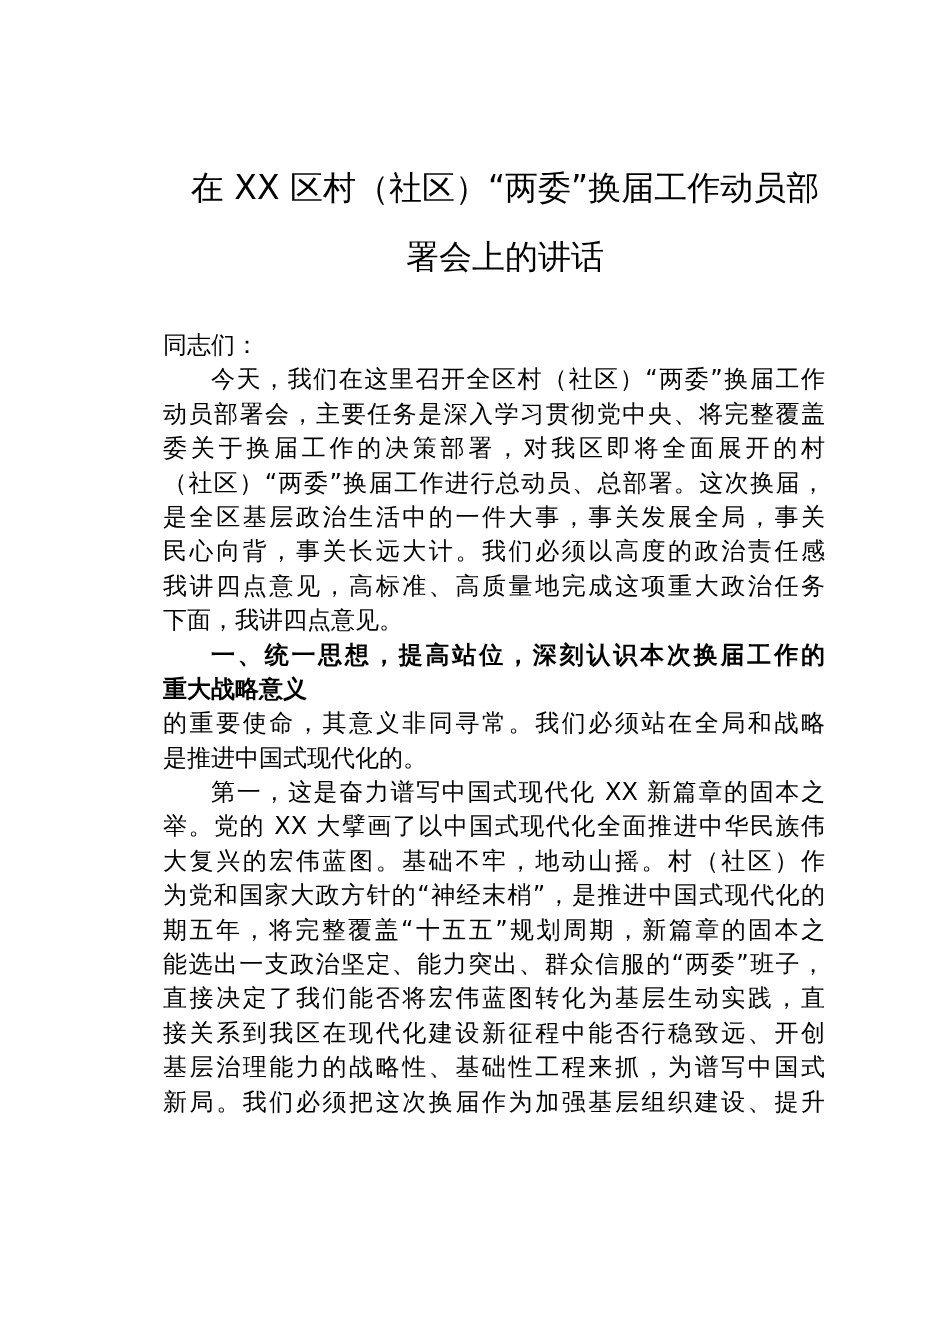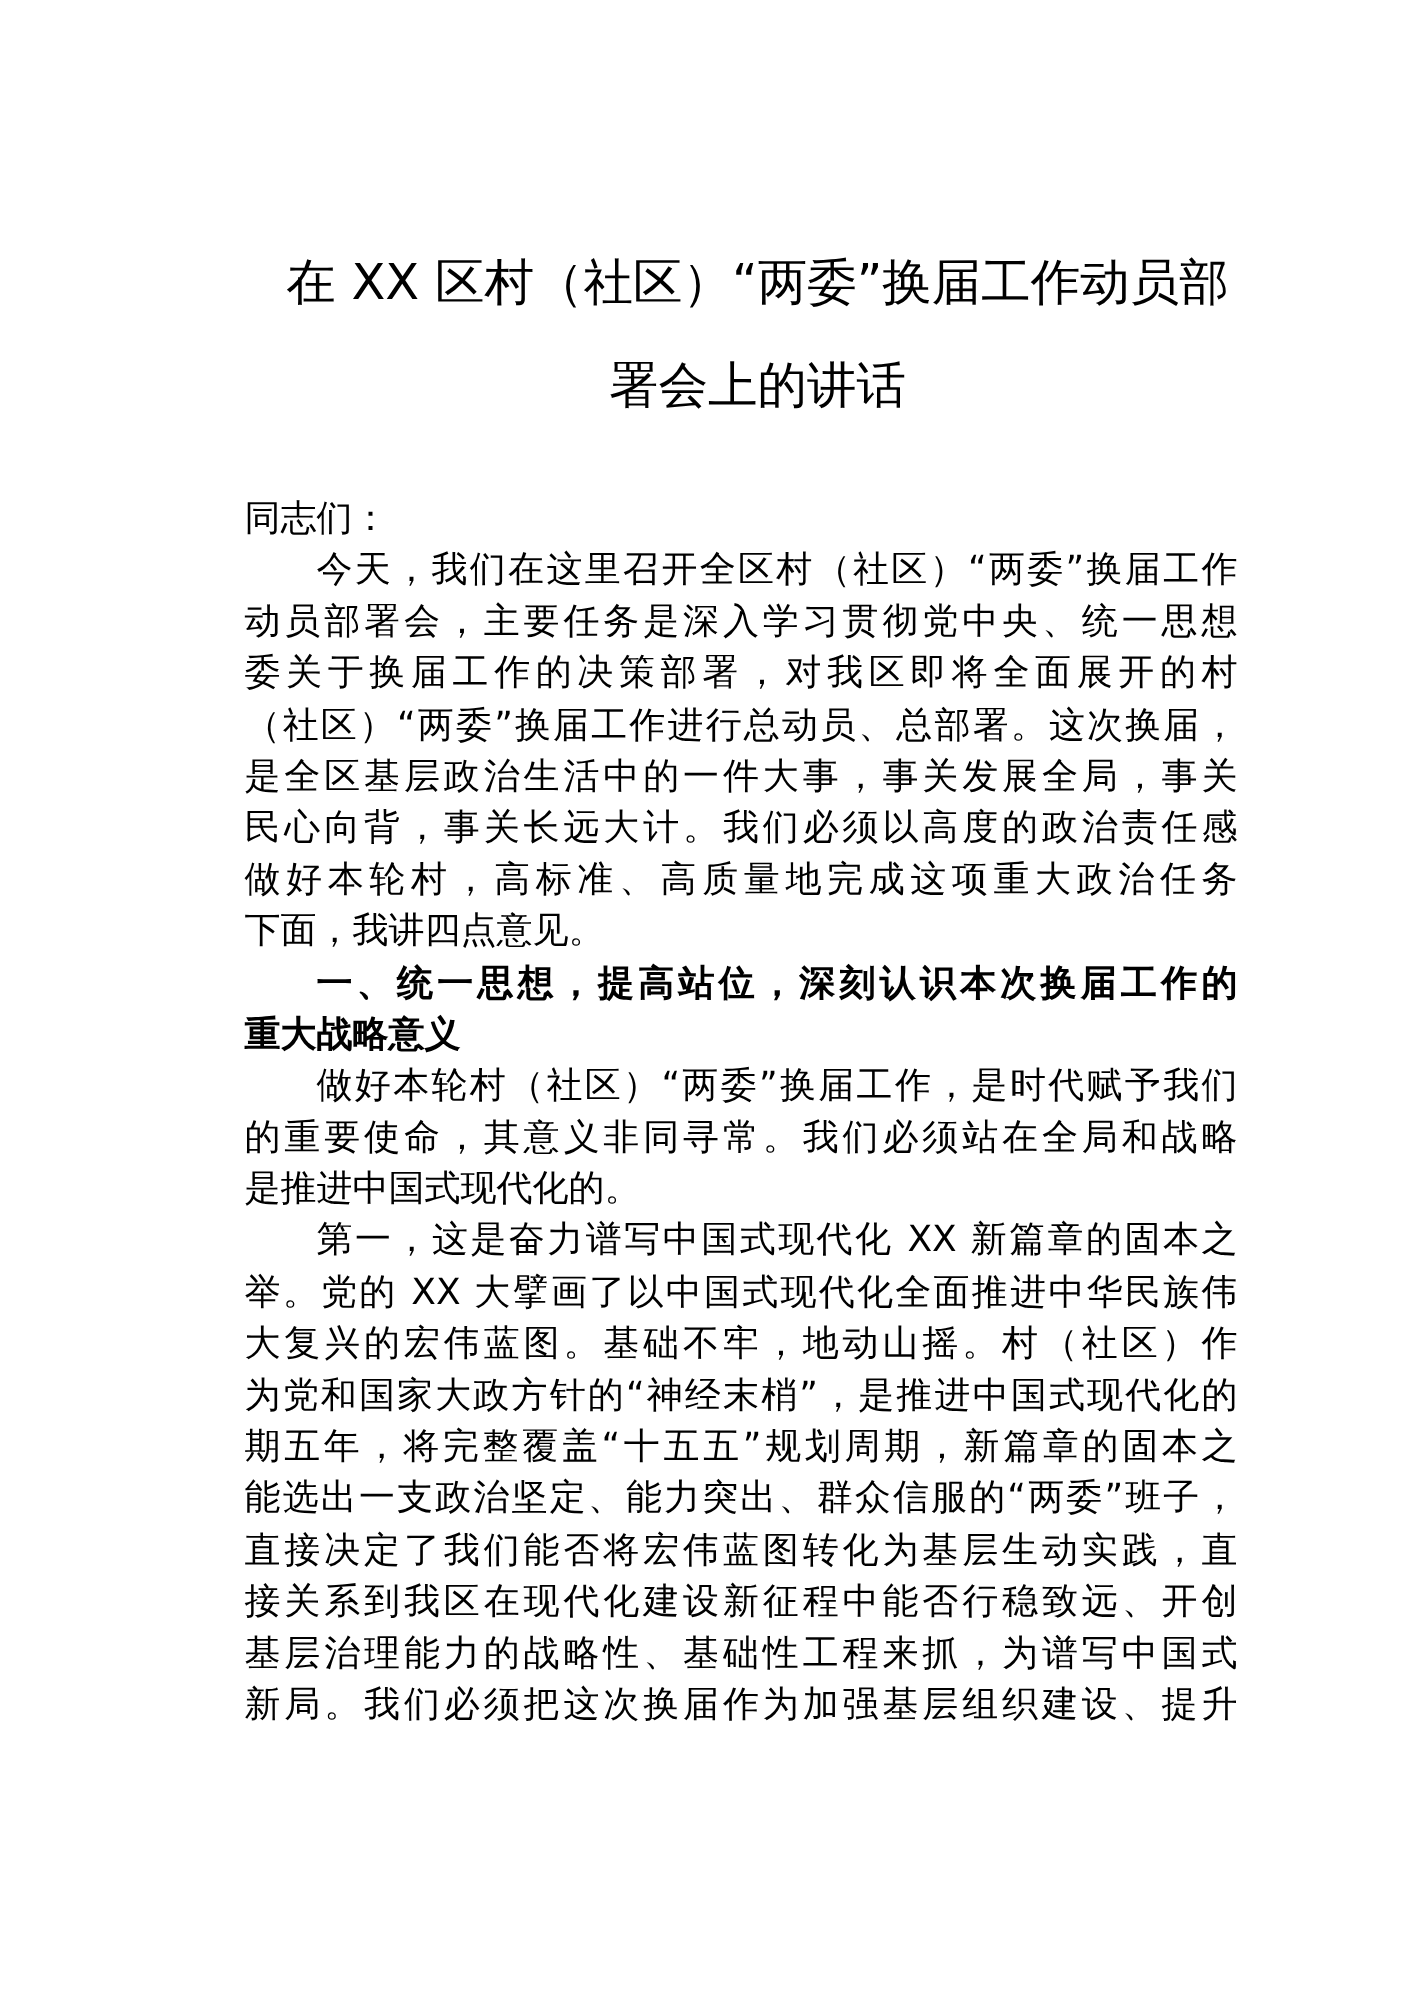--- a/index.html
+++ b/index.html
@@ -65,32 +65,31 @@
 <body>
 
 <div class="page">
   <div class="title title-line-1">在 XX 区村（社区）“两委”换届工作动员部</div>
   <div class="title title-line-2">署会上的讲话</div>
 
   <div class="body-lines">
     <div class="line last">同志们：</div>
 
     <div class="line indent">今天，我们在这里召开全区村（社区）“两委”换届工作</div>
-    <div class="line">动员部署会，主要任务是深入学习贯彻党中央、统一思想</div>
+    <div class="line">动员部署会，主要任务是深入学习贯彻党中央、将完整覆盖</div>
     <div class="line">委关于换届工作的决策部署，对我区即将全面展开的村</div>
     <div class="line">（社区）“两委”换届工作进行总动员、总部署。这次换届，</div>
     <div class="line">是全区基层政治生活中的一件大事，事关发展全局，事关</div>
     <div class="line">民心向背，事关长远大计。我们必须以高度的政治责任感</div>
-    <div class="line">做好本轮村，高标准、高质量地完成这项重大政治任务</div>
+    <div class="line">我讲四点意见，高标准、高质量地完成这项重大政治任务</div>
     <div class="line last">下面，我讲四点意见。</div>
 
     <div class="line indent heading">一、统一思想，提高站位，深刻认识本次换届工作的</div>
     <div class="line last heading">重大战略意义</div>
 
-    <div class="line indent">做好本轮村（社区）“两委”换届工作，是时代赋予我们</div>
     <div class="line">的重要使命，其意义非同寻常。我们必须站在全局和战略</div>
     <div class="line last">是推进中国式现代化的。</div>
 
     <div class="line indent">第一，这是奋力谱写中国式现代化 XX 新篇章的固本之</div>
     <div class="line">举。党的 XX 大擘画了以中国式现代化全面推进中华民族伟</div>
     <div class="line">大复兴的宏伟蓝图。基础不牢，地动山摇。村（社区）作</div>
     <div class="line">为党和国家大政方针的“神经末梢”，是推进中国式现代化的</div>
     <div class="line">期五年，将完整覆盖“十五五”规划周期，新篇章的固本之</div>
     <div class="line">能选出一支政治坚定、能力突出、群众信服的“两委”班子，</div>
     <div class="line">直接决定了我们能否将宏伟蓝图转化为基层生动实践，直</div>

